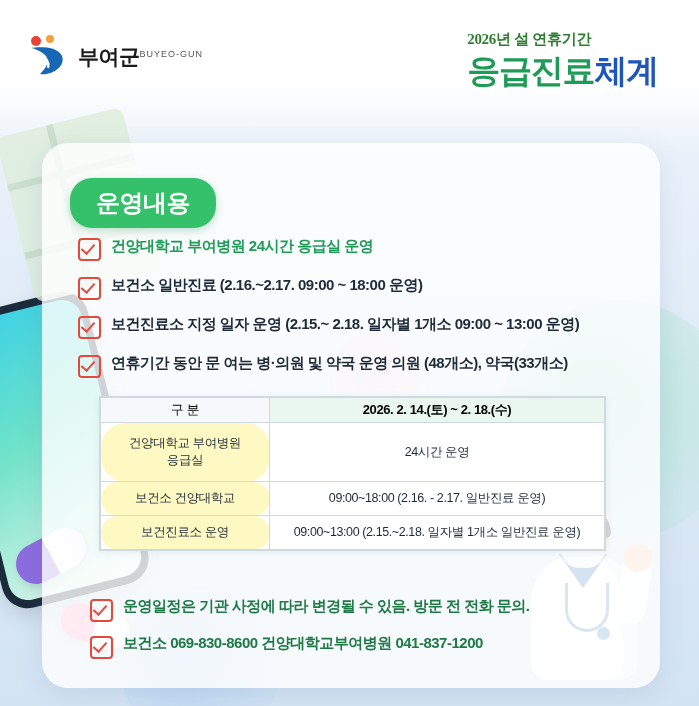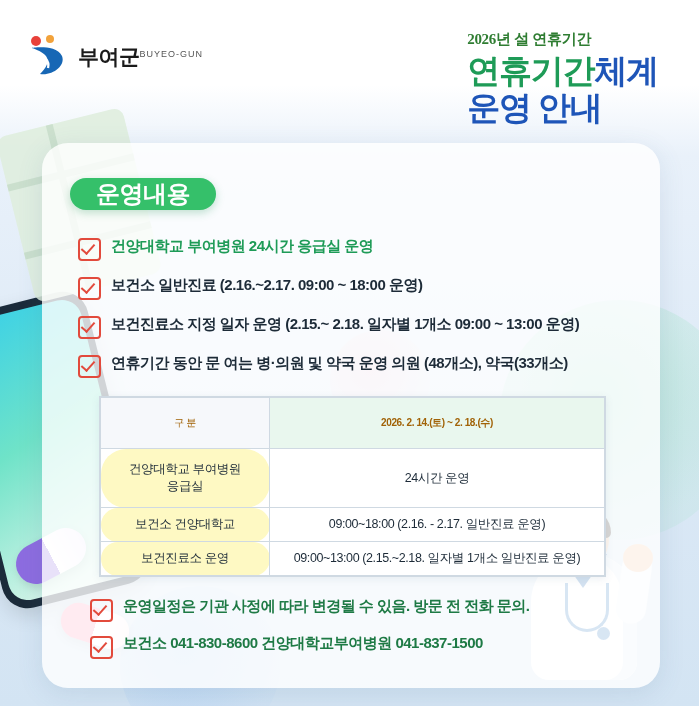--- a/index.html
+++ b/index.html
@@ -241,21 +241,21 @@
 
   .badge {
     position: absolute;
     left: 70px;
     top: 178px;
     background: #35c06a;
     color: #ffffff;
     font-size: 24px;
     font-weight: bold;
     letter-spacing: -0.5px;
-    padding: 0 26px;
+    padding: 9px 26px;
     border-radius: 22px;
     box-shadow: 0 3px 8px rgba(40,150,90,0.28);
   }
 
   .bullets {
     position: absolute;
     left: 78px;
     top: 236px;
     width: 560px;
   }
@@ -309,24 +309,24 @@
   th, td {
     border: 1px solid #cfd9e2;
     text-align: center;
     font-size: 12.5px;
     color: #1d2b38;
     letter-spacing: -0.4px;
     padding: 8px 4px;
   }
   thead th {
     background: #e9f7ee;
-    color: #a16207;
-    font-weight: bold;
-    font-size: 10px;
-    padding: 18px 4px;
+    color: #000000;
+    font-weight: bold;
+    font-size: 13px;
+    padding: 3px 4px;
   }
   .col-1 { width: 160px; background: #f6f8fb; font-weight: normal; }
   tbody td { background: #ffffff; }
   tbody td.label-cell { background: #fef9c3; border-radius: 25px; }
   .row-tall td { height: 42px; }
 
   .footnotes {
     position: absolute;
     left: 90px;
     top: 597px;
@@ -385,23 +385,22 @@
     </div>
     <div class="logo-text">
       <span class="logo-ko">부여군</span>
       <span class="logo-en">BUYEO-GUN</span>
     </div>
   </div>
 
   <div class="header-right">
     <div class="hdr-line1">2026년 설 연휴기간</div>
     <div class="hdr-line2">
-      <span class="seg-a">연휴기간</span><span class="seg-b">체계</span>
-    </div>
-    <div class="hdr-line3">운영 안내</div>
+      <span class="seg-a">응급진료</span><span class="seg-b">체계</span>
+    </div>
   </div>
 
   <div class="card"></div>
 
   <div class="badge">운영내용</div>
 
   <div class="bullets">
     <div class="bullet">
       <span class="check"></span>
       <span class="b-text green">건양대학교 부여병원 24시간 응급실 운영</span>
@@ -448,17 +447,17 @@
     </table>
   </div>
 
   <div class="footnotes">
     <div class="bullet">
       <span class="check"></span>
       <span class="f-text">운영일정은 기관 사정에 따라 변경될 수 있음. 방문 전 전화 문의.</span>
     </div>
     <div class="bullet">
       <span class="check"></span>
-      <span class="f-text">보건소 041-830-8600 건양대학교부여병원 041-837-1500</span>
+      <span class="f-text">보건소 069-830-8600 건양대학교부여병원 041-837-1200</span>
     </div>
   </div>
 
 </div>
 
 </body></html>

